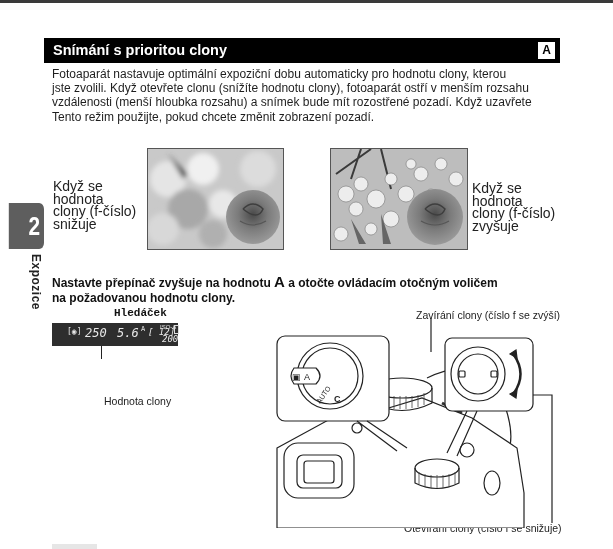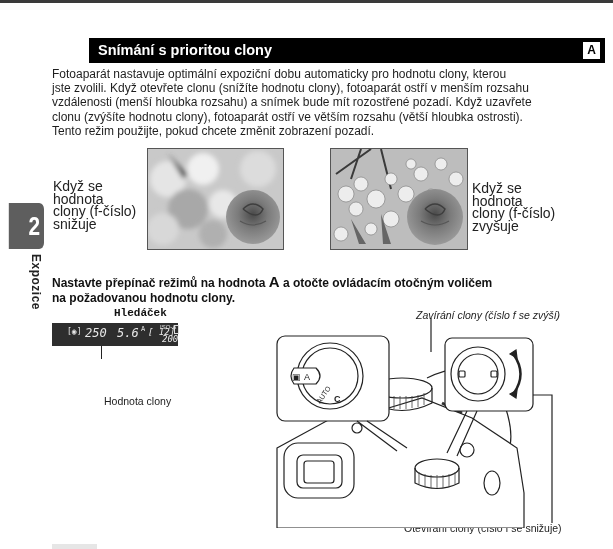--- a/index.html
+++ b/index.html
@@ -1,19 +1,19 @@
 <!DOCTYPE html>
 <html><head>
 <meta charset="utf-8">
 <style>
   html, body { margin:0; padding:0; }
   body { width:613px; height:549px; background:#ffffff; position:relative; overflow:hidden;
          font-family:"Liberation Sans", sans-serif; color:#1a1a1a; }
   .topline { position:absolute; left:0; top:0; width:613px; height:3px; background:#3a3a3a; }
-  .title-bar { position:absolute; left:44px; top:38px; width:516px; height:25px; background:#000;margin-left:45px; }
+  .title-bar { position:absolute; left:44px; top:38px; width:516px; height:25px; background:#000; }
   .title-text { position:absolute; left:9px; top:4px; color:#fff; font-weight:bold; font-size:14.5px; }
   .mode-badge { position:absolute; right:5px; top:4px; width:17px; height:17px; background:#fff;
                 color:#000; font-weight:bold; font-size:12px; text-align:center; line-height:17px; }
   .intro { position:absolute; left:52px; top:67px; width:510px; font-size:12px; line-height:14.2px; color:#1e1e1e; }
   .intro p { margin:0; }
   .caption { position:absolute; font-size:14px; line-height:12.5px; color:#222; width:90px; }
   .photo { position:absolute; border:1px solid #555; overflow:hidden; }
   .photo svg { display:block; }
   .chapter-tab { position:absolute; left:0; top:203px; width:44px; height:46px; background:#5e5e5e;
                  border-radius:0 6px 6px 0; color:#fff; font-weight:bold; font-size:26px;
@@ -22,40 +22,39 @@
   .chapter-label { position:absolute; left:29px; top:254px; writing-mode:vertical-rl; font-weight:bold;
                    font-size:12px; color:#222; letter-spacing:0.5px; }
   .step { position:absolute; left:52px; top:274px; font-weight:bold; font-size:12px; line-height:15px; color:#111; width:480px; }
   .step .big-a { font-size:15px; }
   .vf-title { position:absolute; left:114px; top:307px; font-weight:bold; font-size:11px; color:#111;font-family:Liberation Mono, monospace; }
   .vf-bar { position:absolute; left:52px; top:323px; width:126px; height:23px; background:#2e2e2e; color:#e8e8e8;
             font-family:"DejaVu Sans Mono", monospace; font-style:italic; }
   .vf-bar span { position:absolute; }
   .vf-line { position:absolute; left:101px; top:346px; width:1px; height:13px; background:#222; }
   .vf-caption { position:absolute; left:104px; top:359px; font-size:10.5px; color:#222;margin-top:36px; }
-  .lbl-close { position:absolute; left:416px; top:309px; font-size:10.5px; color:#222;font-style:italic; }
+  .lbl-close { position:absolute; left:416px; top:309px; font-size:10.5px; color:#222; }
   .lbl-open { position:absolute; left:404px; top:522px; font-size:10.5px; color:#222; }
   .camera { position:absolute; left:262px; top:318px; }
   .footer-mark { position:absolute; left:52px; top:544px; width:45px; height:5px; background:#e6e6e6; }
 </style>
 </head>
 <body>
 
 <div class="topline"></div>
 
 <div class="title-bar">
   <span class="title-text">Snímání s prioritou clony</span>
   <span class="mode-badge">A</span>
 </div>
 
 <div class="intro">
   <p>Fotoaparát nastavuje optimální expoziční dobu automaticky pro hodnotu clony, kterou</p>
   <p>jste zvolili. Když otevřete clonu (snížíte hodnotu clony), fotoaparát ostří v menším rozsahu</p>
   <p>vzdálenosti (menší hloubka rozsahu) a snímek bude mít rozostřené pozadí. Když uzavřete</p>
-  <p>clonu (zvýšíte hodnotu clony), fotoaparát ostří ve větším rozsahu (větší hloubka ostrosti).</p>
   <p>Tento režim použijte, pokud chcete změnit zobrazení pozadí.</p>
 </div>
 
 <div class="caption" style="left:53px; top:180px;">
   <div>Když se hodnota</div>
   <div>clony (f-číslo)</div>
   <div>snižuje</div>
 </div>
 
 <div class="photo" style="left:147px; top:148px; width:135px; height:100px;">
@@ -124,21 +123,21 @@
 <div class="caption" style="left:472px; top:182px;">
   <div>Když se hodnota</div>
   <div>clony (f-číslo)</div>
   <div>zvyšuje</div>
 </div>
 
 <div class="chapter-tab">2</div>
 <div class="chapter-label">Expozice</div>
 
 <div class="step">
-  <span>Nastavte přepínač režimů na hodnota </span><span class="big-a">A</span><span> a otočte ovládacím otočným voličem</span><br>
+  <span>Nastavte přepínač zvyšuje na hodnotu </span><span class="big-a">A</span><span> a otočte ovládacím otočným voličem</span><br>
   <span>na požadovanou hodnotu clony.</span>
 </div>
 
 <div class="vf-title">Hledáček</div>
 <div class="vf-bar">
   <span style="left:15px; top:4px; font-size:8px; font-style:normal;">[◉]</span>
   <span style="left:33px; top:3px; font-size:12px;">250</span>
   <span style="left:65px; top:3px; font-size:12px;">5.6</span>
   <span style="left:89px; top:2px; font-size:7px; font-style:normal;">A</span>
   <span style="left:96px; top:4px; font-size:9px;">[ 12]</span>

